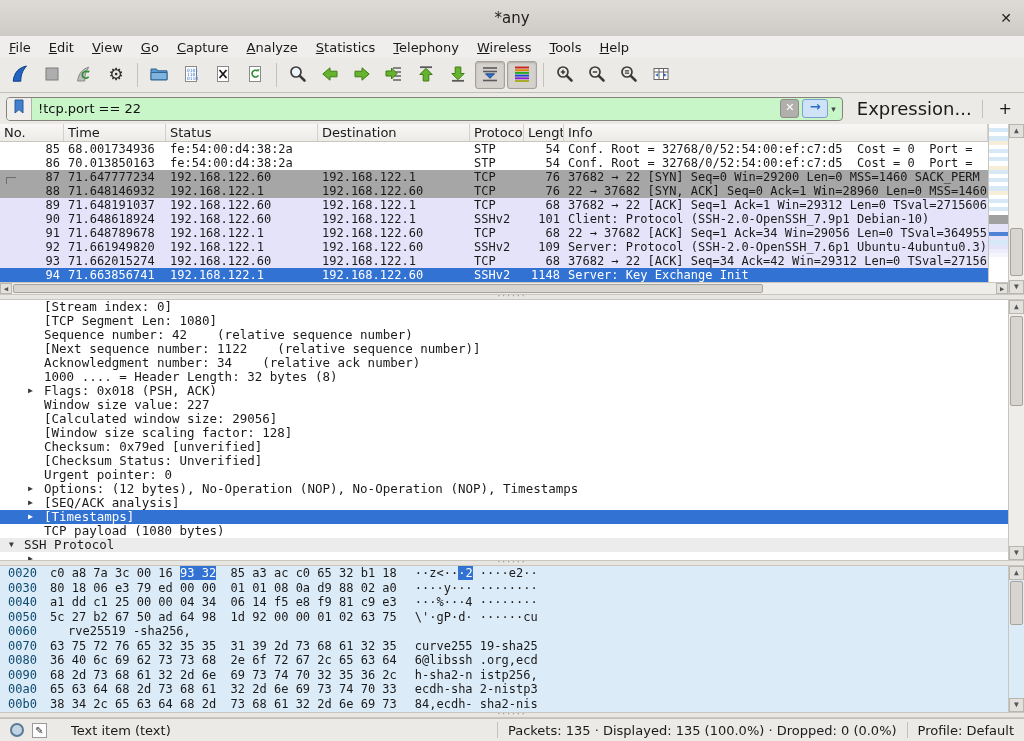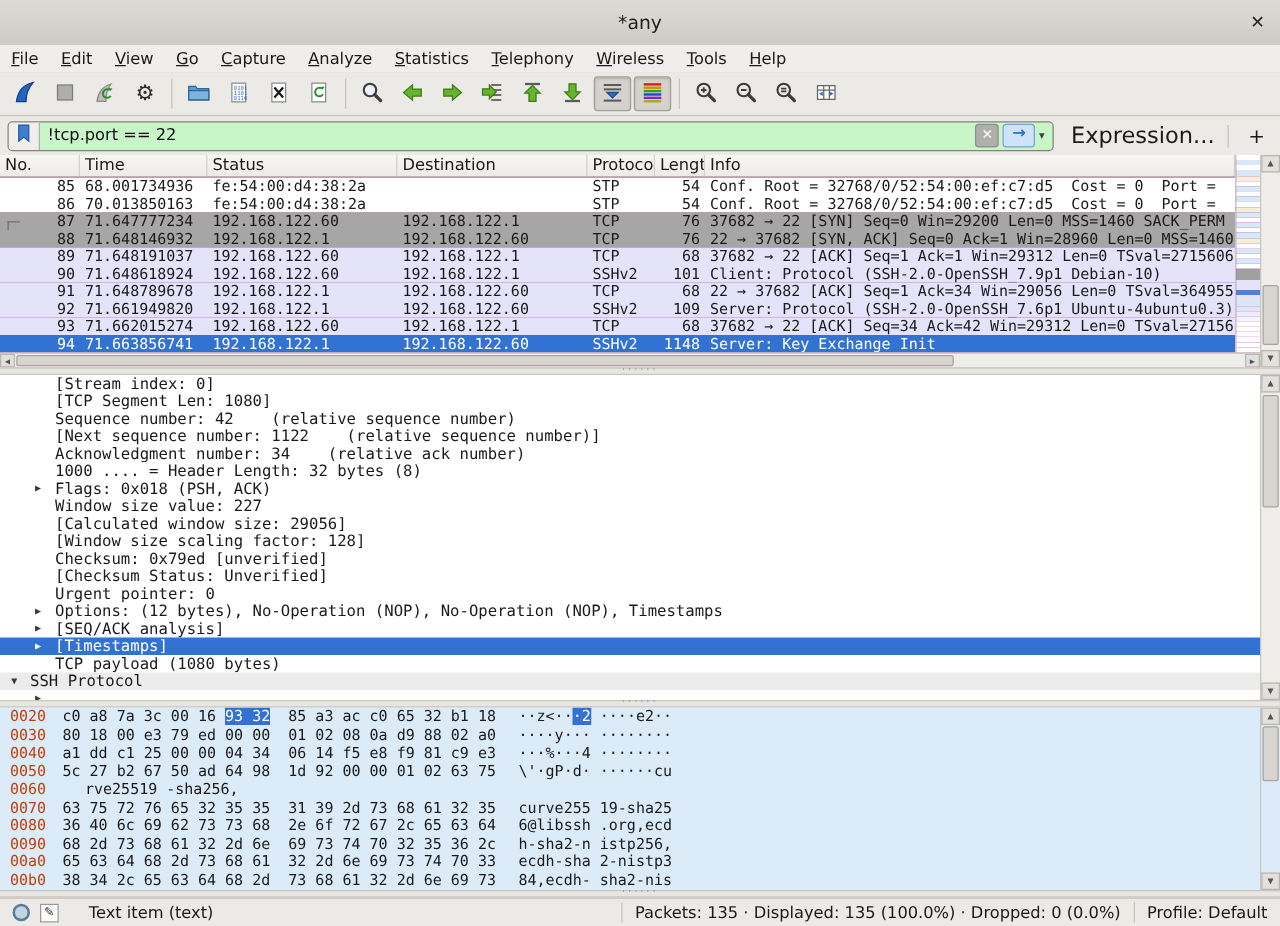--- a/index.html
+++ b/index.html
@@ -82,21 +82,21 @@
   .drow.ind0{padding-left:24px}
   .drow .arr{position:absolute;left:28px;top:0;font-size:8px;color:#3a3a3a}
   .drow.ind0 .arr{left:9px}
   .drow.sel{background:#3272d2;color:#fff}
   .drow.sel .arr{color:#fff}
   .drow.shaded{background:#ececec}
   
   .hexpane{position:absolute;top:566px;left:0;right:0;height:146px;background:#dcebf8;overflow:hidden;
            font-family:"DejaVu Sans Mono","Liberation Mono",monospace;font-size:12px}
   .hxrow{height:14.5px;line-height:14.5px;display:flex;white-space:pre;padding-left:8px}
-  .hxoff{width:42px;color:#c2410c;flex:0 0 auto}
+  .hxoff{width:42px;color:#0c4a6e;flex:0 0 auto}
   .hxbytes{margin-left:0;flex:0 0 auto}
   .hxascii{margin-left:18px;flex:0 0 auto}
   .hl{background:#3272d2;color:#fff}
   
   .statusbar{position:absolute;bottom:0;left:0;right:0;height:23px;background:#eceae7;border-top:1px solid #c3bfb9;
              display:flex;align-items:center;font-size:13px;padding:0 10px;box-sizing:border-box}
   .expert-circle{width:14px;height:14px;border-radius:50%;background:#c2d4e2;border:2px solid #5a7a9a;
                  box-sizing:border-box;margin-right:8px;flex:0 0 auto}
   .comment-pad{width:15px;height:15px;background:#fdfdfd;border:1px solid #9a9a9a;box-sizing:border-box;
                margin-right:24px;flex:0 0 auto;font-size:10px;line-height:13px;text-align:center;color:#333}
@@ -394,21 +394,21 @@
 
 <div class="splitter" style="top:560px">······</div>
 
 <div class="hexpane" id="hexpane">
   <div class="vscroll" style="top:0;height:146px;background:transparent">
     <div class="sbtn" style="top:0">▲</div>
     <div class="sthumb" style="top:15px;height:44px"></div>
     <div class="sbtn" style="bottom:0;top:auto">▼</div>
   </div>
 <div class="hxrow"><span class="hxoff">0020</span><span class="hxbytes"><span>c0 a8 7a 3c 00 16 </span><span class="hl">93 32</span><span>  85 a3 ac c0 65 32 b1 18</span></span><span class="hxascii"><span>··z&lt;··</span><span class="hl">·2</span><span> ····e2··</span></span></div>
-    <div class="hxrow"><span class="hxoff">0030</span><span class="hxbytes"><span>80 18 00 e3 79 ed 00 00  01 02 08 0a d9 88 02 a0</span></span><span class="hxascii"><span>····y··· ········</span></span></div>
+    <div class="hxrow"><span class="hxoff">0030</span><span class="hxbytes"><span>80 18 06 e3 79 ed 00 00  01 01 08 0a d9 88 02 a0</span></span><span class="hxascii"><span>····y··· ········</span></span></div>
     <div class="hxrow"><span class="hxoff">0040</span><span class="hxbytes"><span>a1 dd c1 25 00 00 04 34  06 14 f5 e8 f9 81 c9 e3</span></span><span class="hxascii"><span>···%···4 ········</span></span></div>
     <div class="hxrow"><span class="hxoff">0050</span><span class="hxbytes"><span>5c 27 b2 67 50 ad 64 98  1d 92 00 00 01 02 63 75</span></span><span class="hxascii"><span>\'·gP·d· ······cu</span></span></div>
     <div class="hxrow"><span class="hxoff">0060</span><span class="hxascii"><span>rve25519 -sha256,</span></span></div>
     <div class="hxrow"><span class="hxoff">0070</span><span class="hxbytes"><span>63 75 72 76 65 32 35 35  31 39 2d 73 68 61 32 35</span></span><span class="hxascii"><span>curve255 19-sha25</span></span></div>
     <div class="hxrow"><span class="hxoff">0080</span><span class="hxbytes"><span>36 40 6c 69 62 73 73 68  2e 6f 72 67 2c 65 63 64</span></span><span class="hxascii"><span>6@libssh .org,ecd</span></span></div>
     <div class="hxrow"><span class="hxoff">0090</span><span class="hxbytes"><span>68 2d 73 68 61 32 2d 6e  69 73 74 70 32 35 36 2c</span></span><span class="hxascii"><span>h-sha2-n istp256,</span></span></div>
     <div class="hxrow"><span class="hxoff">00a0</span><span class="hxbytes"><span>65 63 64 68 2d 73 68 61  32 2d 6e 69 73 74 70 33</span></span><span class="hxascii"><span>ecdh-sha 2-nistp3</span></span></div>
     <div class="hxrow"><span class="hxoff">00b0</span><span class="hxbytes"><span>38 34 2c 65 63 64 68 2d  73 68 61 32 2d 6e 69 73</span></span><span class="hxascii"><span>84,ecdh- sha2-nis</span></span></div>
   </div>
 

